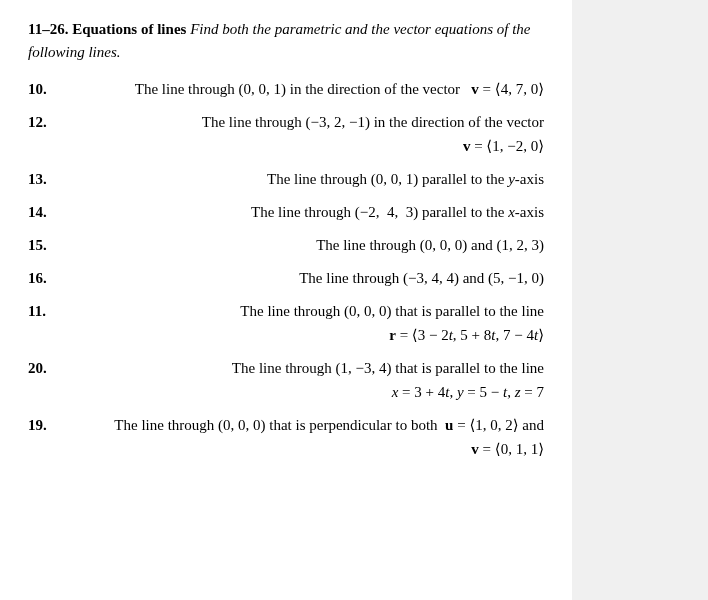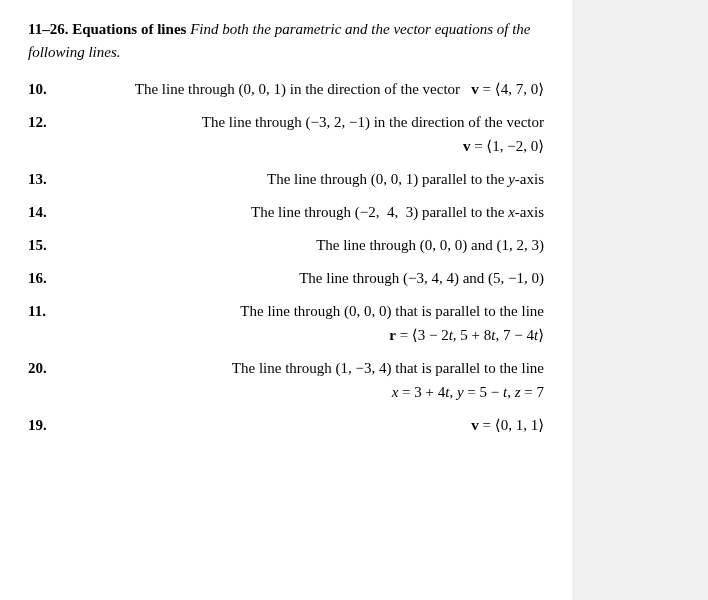--- a/index.html
+++ b/index.html
@@ -95,16 +95,16 @@
       <li class="problem-item">
         <span class="problem-number">11.</span>
         <div class="problem-content"><span>The line through (0, 0, 0) that is parallel to the line</span><span class="sub-line">&nbsp;&nbsp;&nbsp;&nbsp;&nbsp;<b>r</b> = ⟨3 − 2<i>t</i>, 5 + 8<i>t</i>, 7 − 4<i>t</i>⟩</span></div>
       </li>
       <li class="problem-item">
         <span class="problem-number">20.</span>
         <div class="problem-content"><span>The line through (1, −3, 4) that is parallel to the line</span><span class="sub-line">&nbsp;&nbsp;&nbsp;&nbsp;&nbsp;<i>x</i> = 3 + 4<i>t</i>, <i>y</i> = 5 − <i>t</i>, <i>z</i> = 7</span></div>
       </li>
       <li class="problem-item">
         <span class="problem-number">19.</span>
-        <div class="problem-content"><span class="sub-line">&nbsp;&nbsp;&nbsp;&nbsp;&nbsp;<b>v</b> = ⟨0, 1, 1⟩</span></div>
+        <div class="problem-content"><span>The line through (0, 0, 0) that is perpendicular to both&nbsp; <b>u</b> = ⟨1, 0, 2⟩ and</span><span class="sub-line">&nbsp;&nbsp;&nbsp;&nbsp;&nbsp;<b>v</b> = ⟨0, 1, 1⟩</span></div>
       </li>
     </ul>
 </div>
 
 </body></html>

